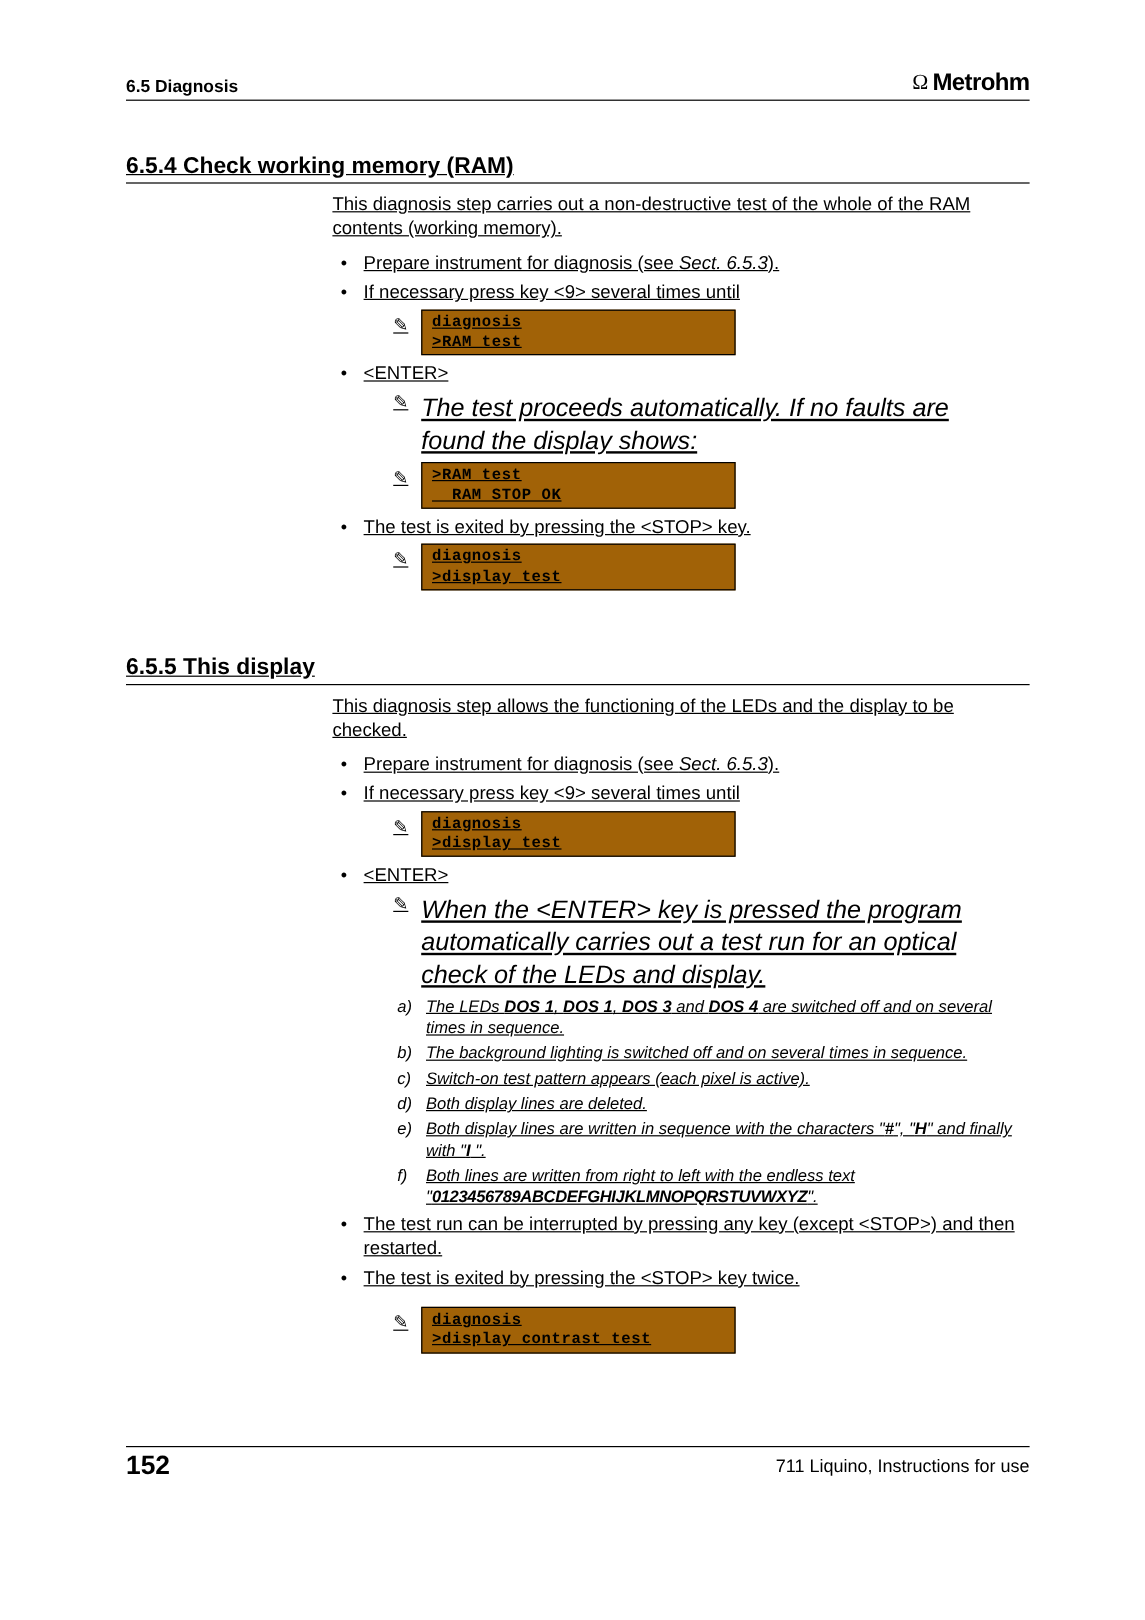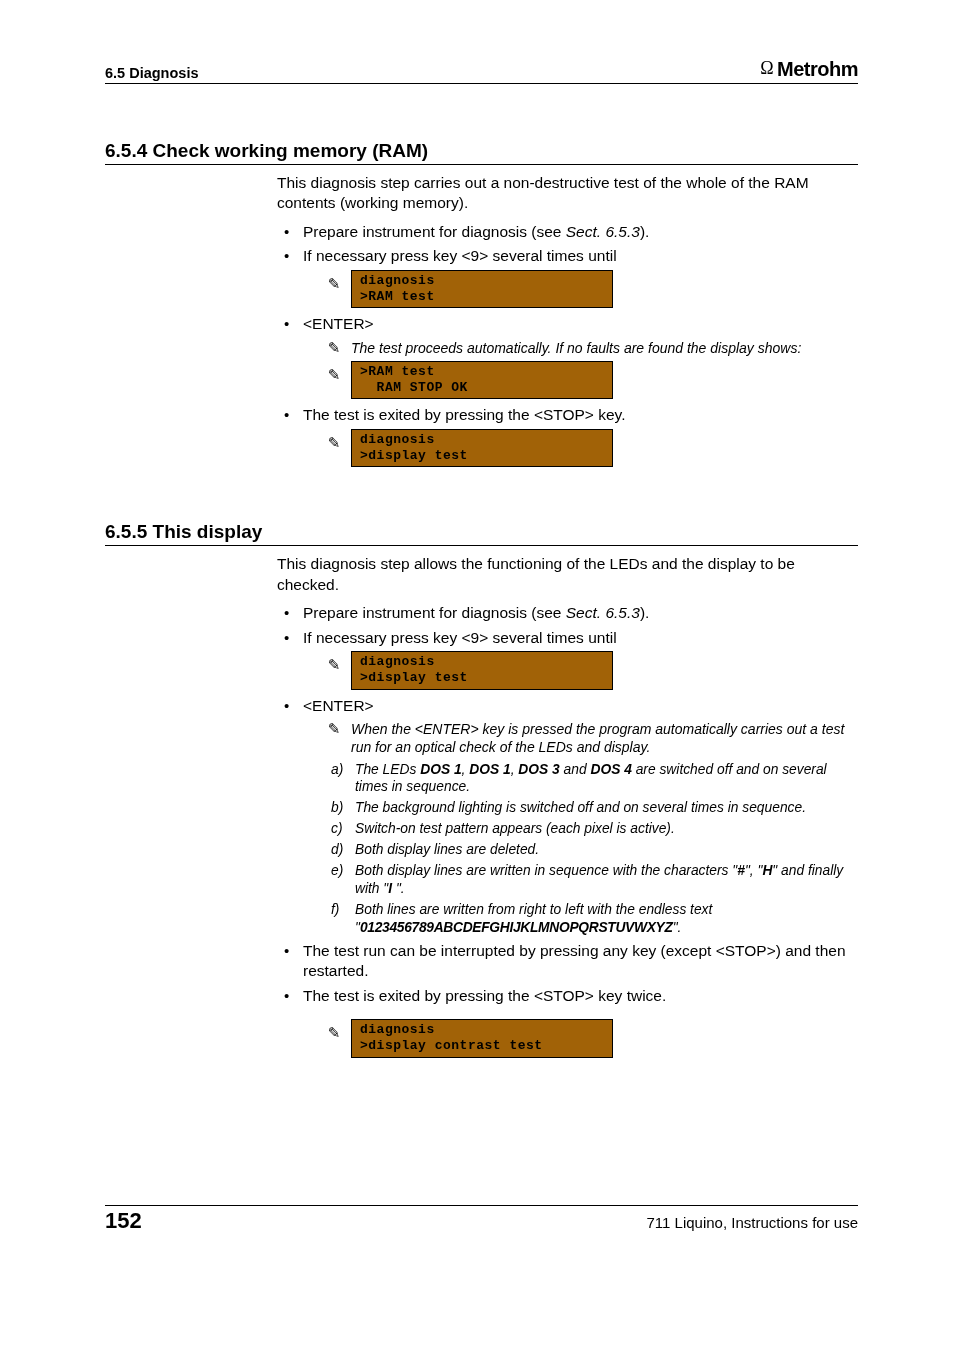--- a/index.html
+++ b/index.html
@@ -49,21 +49,22 @@
     font-family: serif;
     font-weight: normal;
     font-size: 18px;
     position: relative;
     top: -1px;
   }
   .content {
     position: absolute;
     left: 105px;
     right: 96px;
-    top: 140px;
+    top: 128px;
+    text-decoration: underline;
   }
   .h3 {
     font-size: 19px;
     font-weight: 900;
     margin: 0 0 8px 0;
     border-bottom: 1px solid #000;
     padding-bottom: 2px;
   }
   .body-block {
     margin-left: 172px;
@@ -118,21 +119,21 @@
     white-space: pre;
   }
   .sub-hand-row {
     display: flex;
     gap: 10px;
     margin: 4px 0 4px 24px;
   }
   .sub-hand-row .hand { padding-top: 1px; }
   .sub-text {
     font-style: italic;
-    font-size: 14px;
+    font-size: 21px;
     line-height: 1.3;
     flex: 1;
   }
   ol.alpha {
     list-style: none;
     padding: 0;
     margin: 4px 0 0 28px;
     font-style: italic;
     font-size: 13.8px;
     line-height: 1.3;

